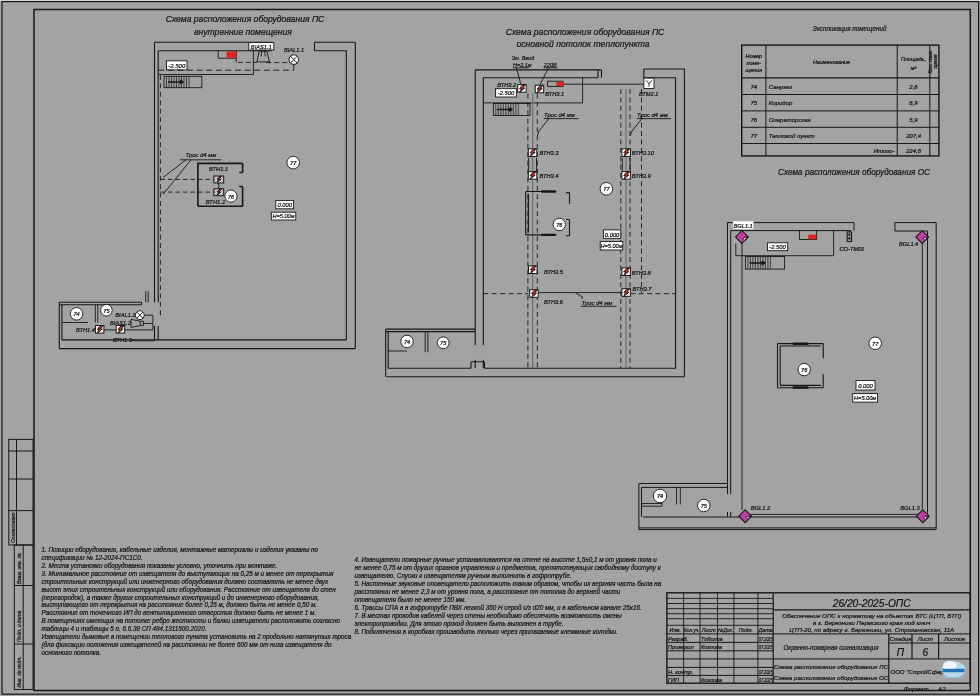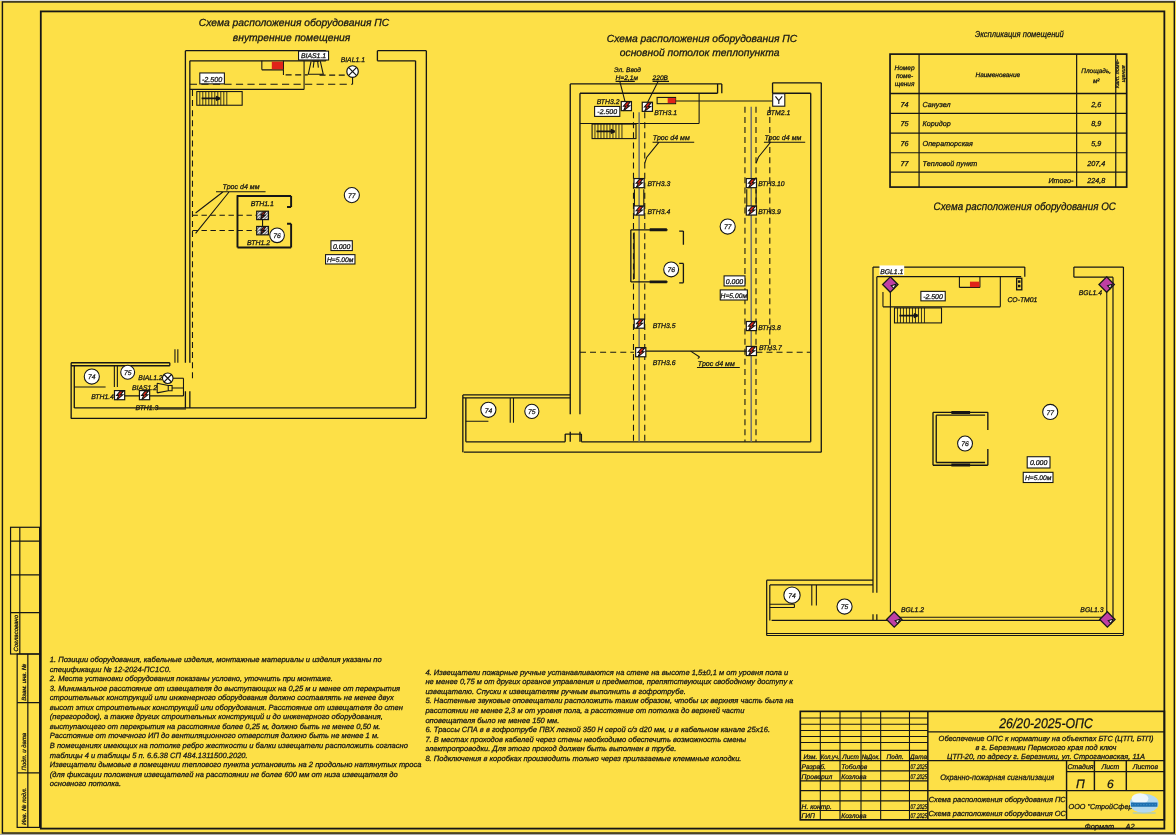--- a/index.html
+++ b/index.html
@@ -1,14 +1,14 @@
 <!DOCTYPE html>
 <html><head><meta charset="utf-8"><style>
 html,body{margin:0;padding:0;background:#fff}
-#sheet{position:relative;width:980px;height:696px;background:#fde047;overflow:hidden}
+#sheet{position:relative;width:980px;height:696px;background:#a3a3a3;overflow:hidden}
 text{font-family:"Liberation Sans",sans-serif;font-style:italic;fill:#141414;stroke:#141414;stroke-width:0.22px}
 </style></head><body>
 <div id="sheet">
 <svg width="980" height="696" viewBox="0 0 980 696">
 <defs>
 <pattern id="hx" width="2.6" height="2.6" patternUnits="userSpaceOnUse">
 <rect width="2.6" height="2.6" fill="#f2f2f2"></rect>
 <path d="M0,2.6 L2.6,0 M-0.6,0.6 L0.6,-0.6 M2,3.2 L3.2,2" stroke="#4a4a4a" stroke-width="0.75"></path>
 </pattern>
 <g id="bolt">

